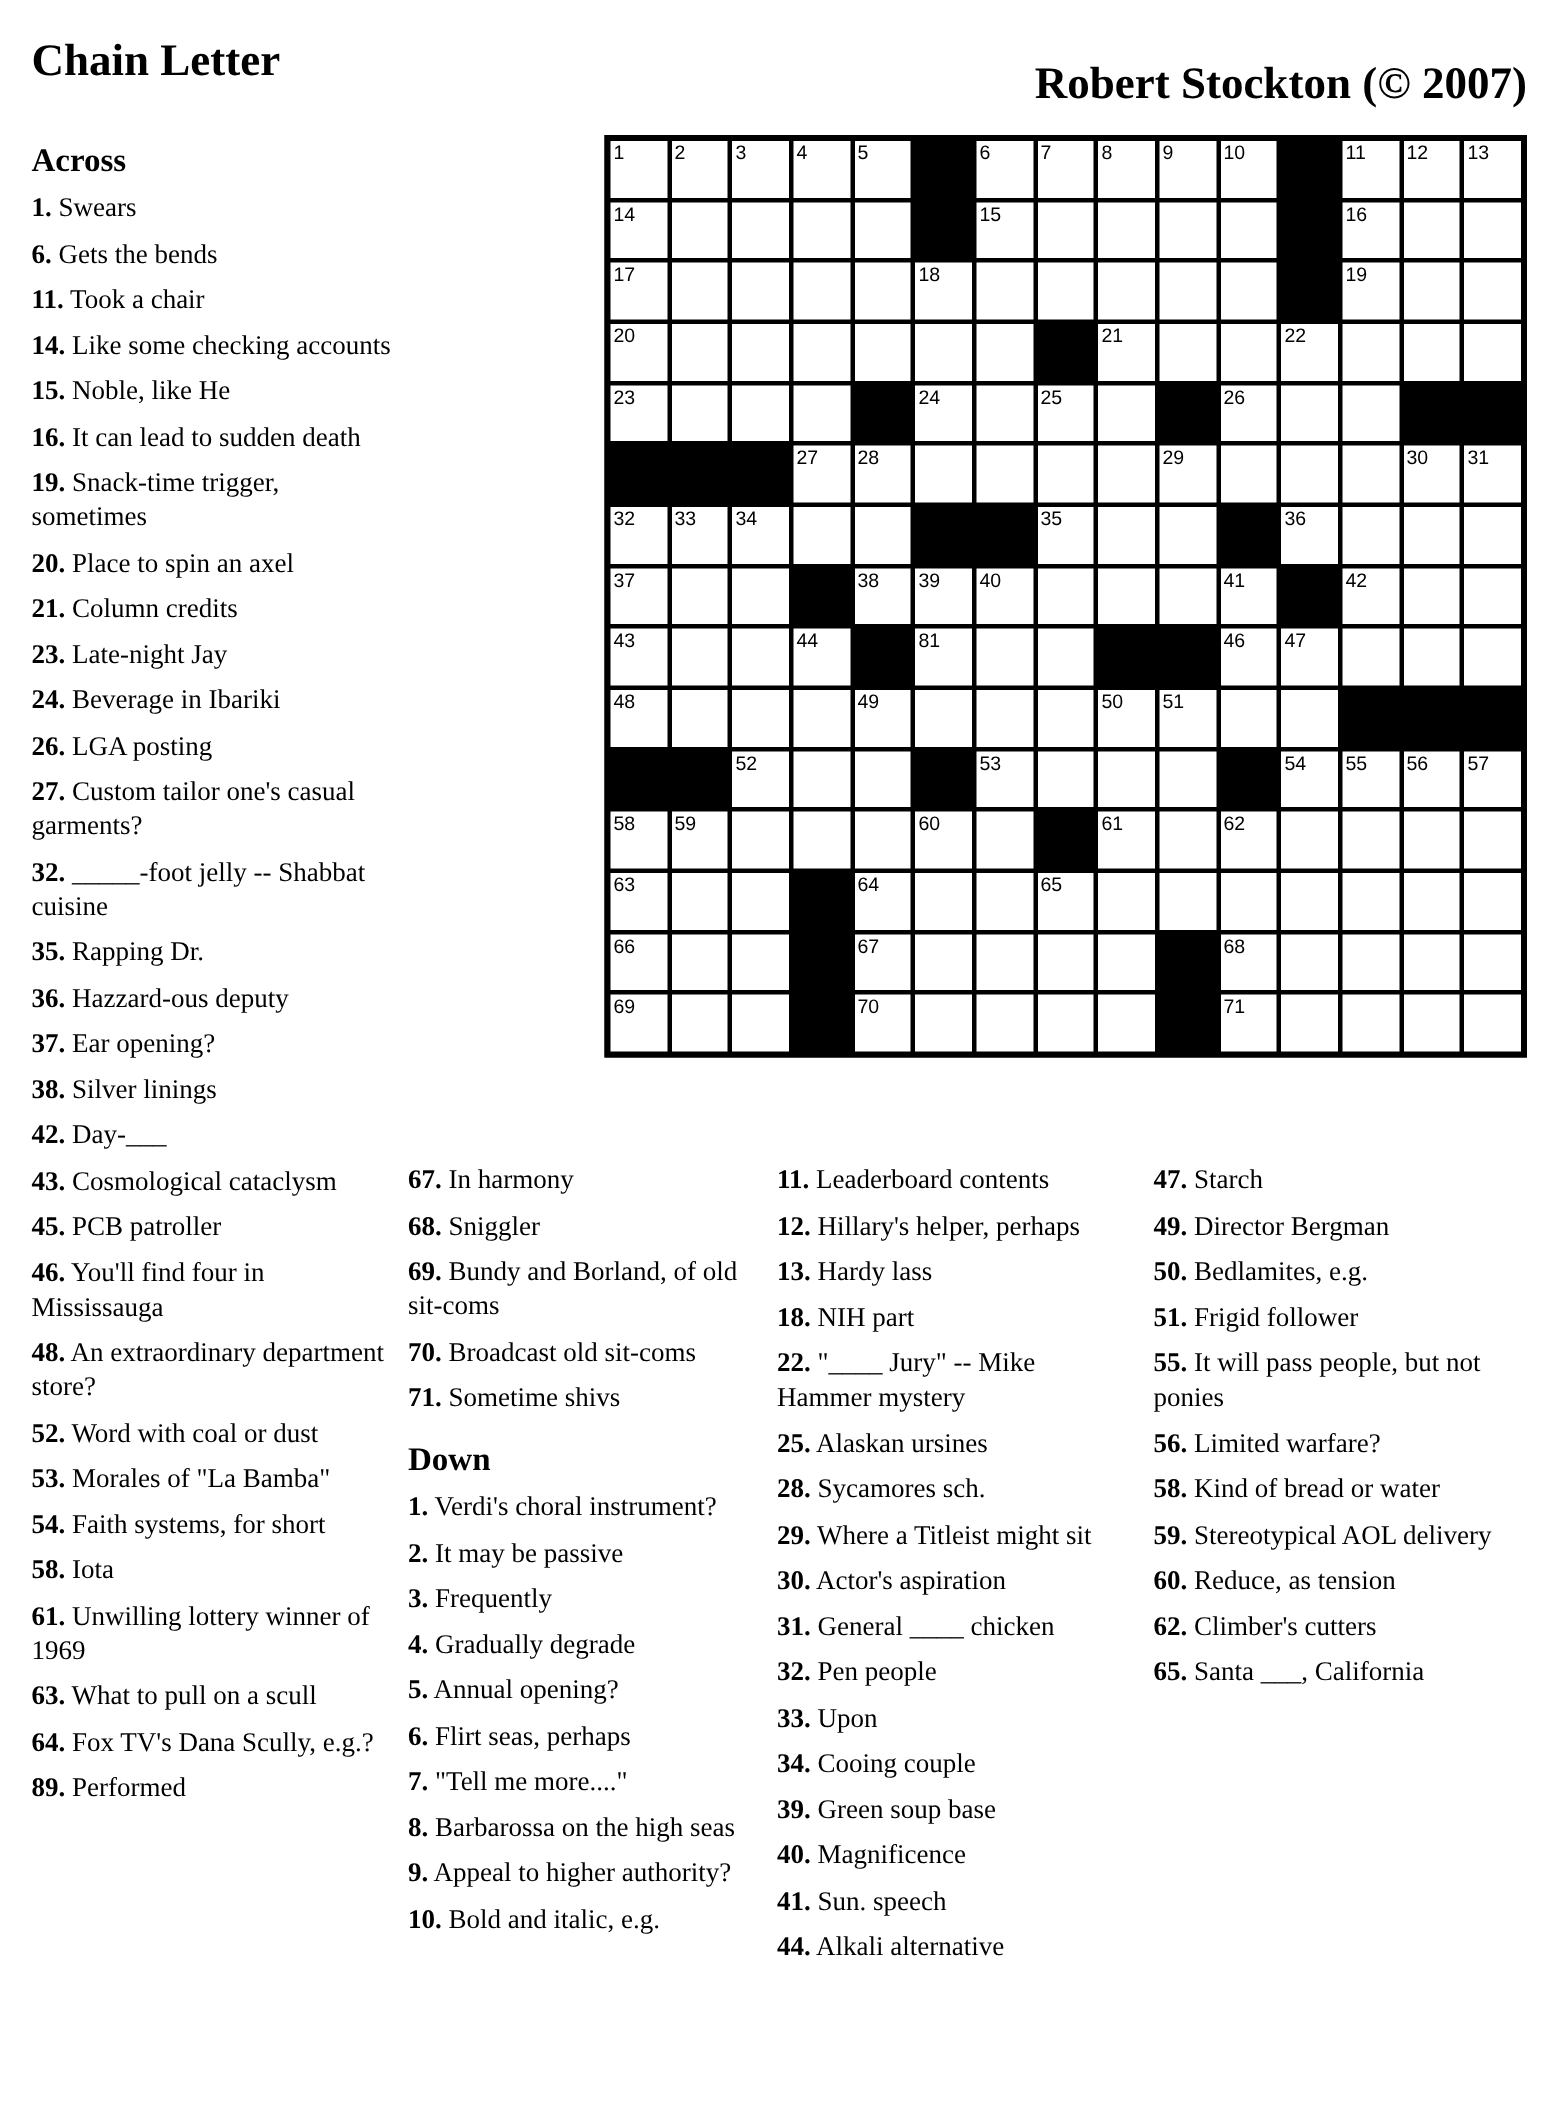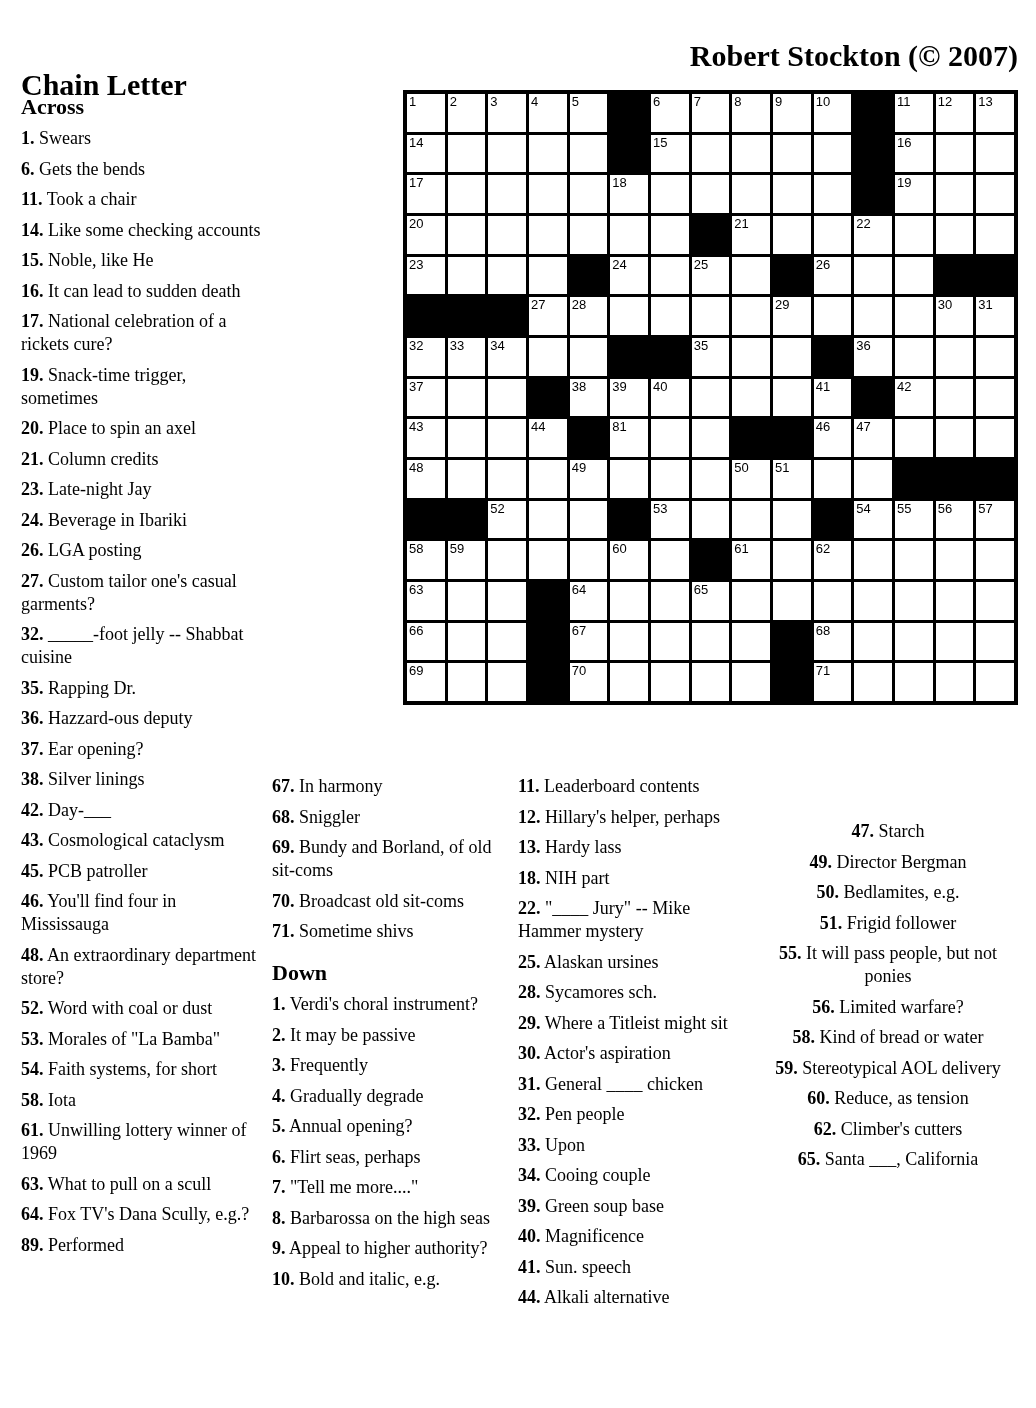--- a/index.html
+++ b/index.html
@@ -1,35 +1,35 @@
 <!DOCTYPE html>
 <html><head>
 <meta charset="utf-8">
 <style>
   html,body{margin:0;padding:0;background:#ffffff;}
   .page{position:relative;width:1036px;height:1408px;background:#ffffff;color:#000;
         font-family:"Liberation Serif", serif;overflow:hidden;}
-  .title{position:absolute;left:21px;top:24px;font-size:30px;font-weight:bold;white-space:nowrap;margin-top:44px;}
+  .title{position:absolute;left:21px;top:24px;font-size:30px;font-weight:bold;white-space:nowrap;}
   .byline{position:absolute;right:18px;top:39px;font-size:30px;font-weight:bold;white-space:nowrap;}
   .grid{position:absolute;left:403px;top:90px;width:615px;height:615px;box-sizing:border-box;
         border:4px solid #000;background:#000;display:grid;
         grid-template-columns:repeat(15,1fr);grid-template-rows:repeat(15,1fr);gap:3px;}
   .cell{position:relative;background:#fff;}
   .cell.black{background:#000;}
   .cell .num{position:absolute;top:0;left:2px;font-family:"Liberation Sans", sans-serif;
              font-size:13px;line-height:16px;color:#000;}
   .col{position:absolute;}
   .heading{font-size:22px;font-weight:bold;line-height:23px;margin:18px 0 9px 0;}
   .col .heading:first-child{margin-top:0;}
   .clue{margin:0 0 7.5px 0;font-size:18px;line-height:23px;}
   .cnum{font-weight:bold;}
   #col0{left:21px;top:95px;width:240px;}
   #col1{left:272px;top:775px;width:232px;}
   #col2{left:518px;top:775px;width:232px;}
-  #col3{left:769px;top:820px;width:238px;text-align:center;}
+  #col3{left:769px;top:775px;width:238px;}
 </style>
 </head>
 <body>
 
 <div class="page">
   <div class="title">Chain Letter</div>
   <div class="byline">Robert Stockton (© 2007)</div>
   <div class="grid" id="grid">
       <div class="cell white">
         <span class="num">1</span>
@@ -400,21 +400,20 @@
       <div class="cell white"></div>
     </div>
   <div class="col" id="col0">
       <div class="heading">Across</div>
       <p class="clue"><b class="cnum">1.</b> <span>Swears</span></p>
       <p class="clue"><b class="cnum">6.</b> <span>Gets the bends</span></p>
       <p class="clue"><b class="cnum">11.</b> <span>Took a chair</span></p>
       <p class="clue"><b class="cnum">14.</b> <span>Like some checking accounts</span></p>
       <p class="clue"><b class="cnum">15.</b> <span>Noble, like He</span></p>
       <p class="clue"><b class="cnum">16.</b> <span>It can lead to sudden death</span></p>
-      <p class="clue"><b class="cnum">17.</b> <span>National celebration of a rickets cure?</span></p>
       <p class="clue"><b class="cnum">19.</b> <span>Snack-time trigger, sometimes</span></p>
       <p class="clue"><b class="cnum">20.</b> <span>Place to spin an axel</span></p>
       <p class="clue"><b class="cnum">21.</b> <span>Column credits</span></p>
       <p class="clue"><b class="cnum">23.</b> <span>Late-night Jay</span></p>
       <p class="clue"><b class="cnum">24.</b> <span>Beverage in Ibariki</span></p>
       <p class="clue"><b class="cnum">26.</b> <span>LGA posting</span></p>
       <p class="clue"><b class="cnum">27.</b> <span>Custom tailor one's casual garments?</span></p>
       <p class="clue"><b class="cnum">32.</b> <span>_____-foot jelly -- Shabbat cuisine</span></p>
       <p class="clue"><b class="cnum">35.</b> <span>Rapping Dr.</span></p>
       <p class="clue"><b class="cnum">36.</b> <span>Hazzard-ous deputy</span></p>

